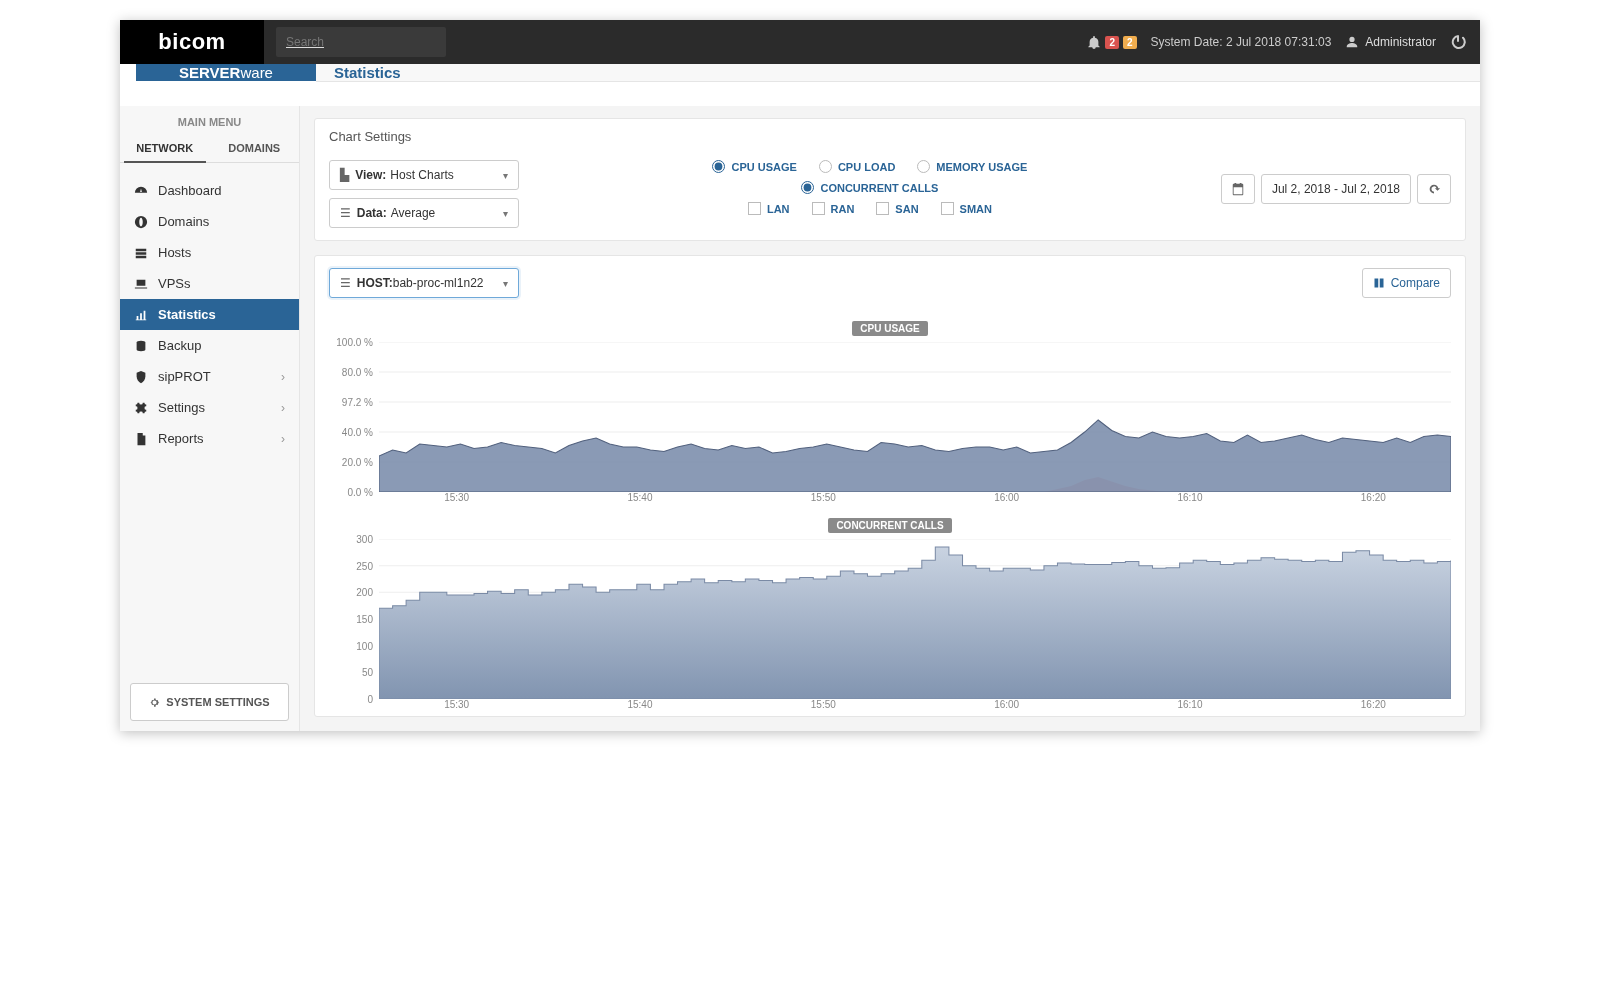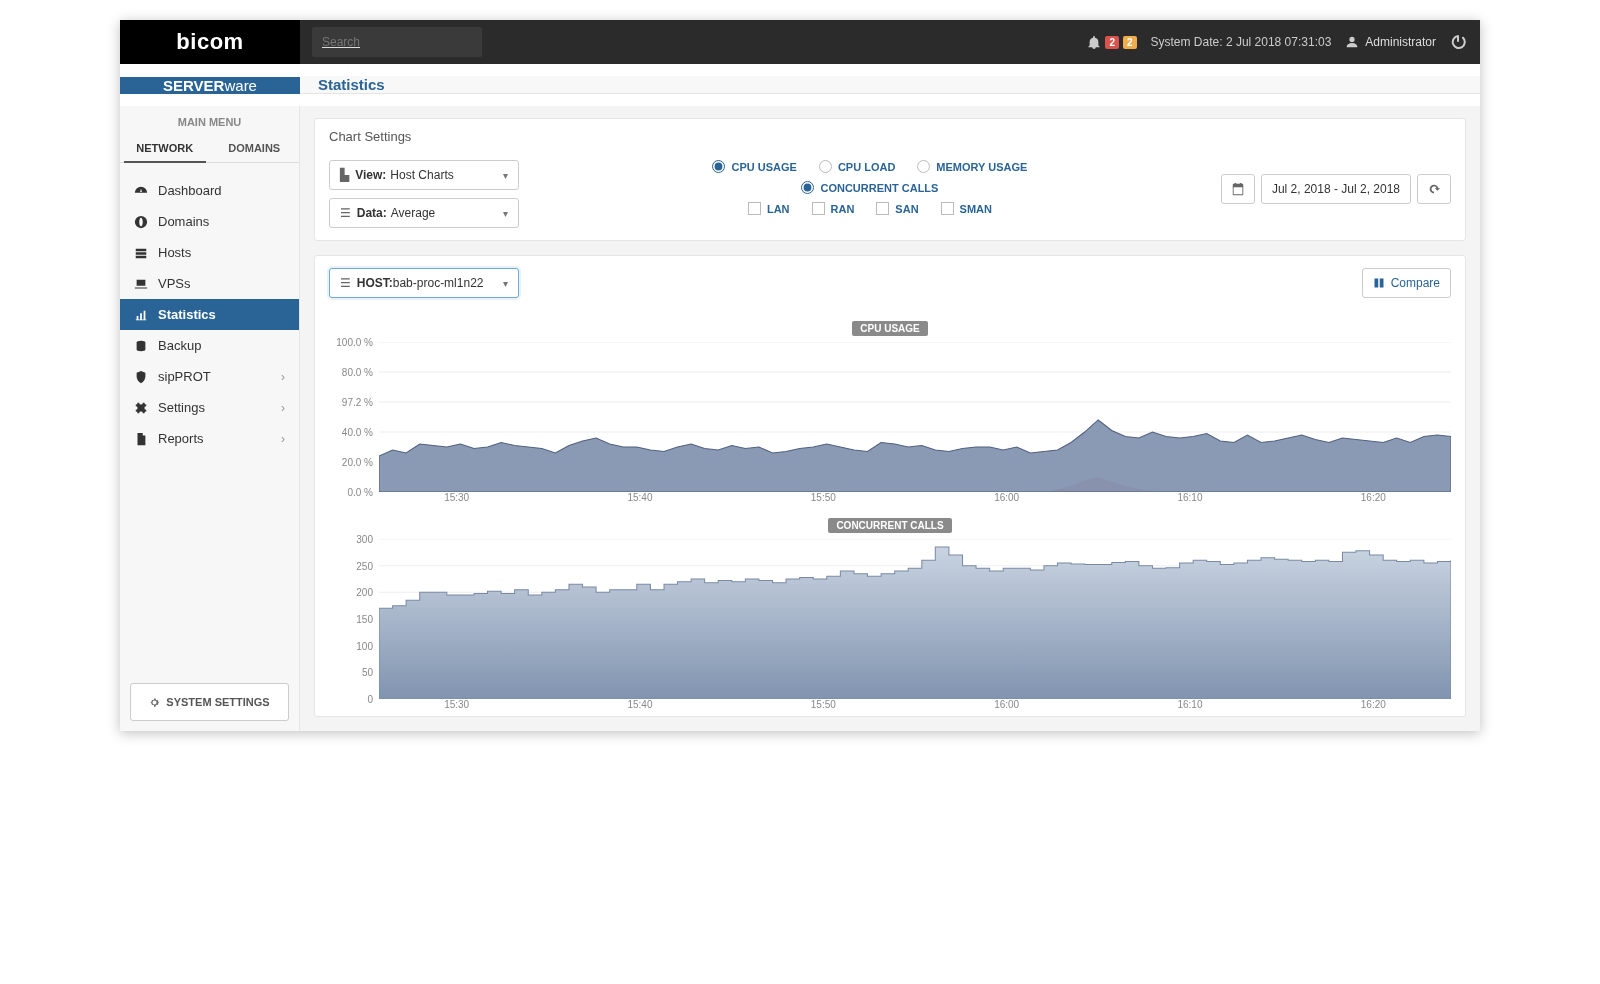--- a/index.html
+++ b/index.html
@@ -1,36 +1,36 @@
 <!DOCTYPE html>
 <html><head>
 <meta charset="utf-8">
 <style>
   * { box-sizing: border-box; margin: 0; padding: 0; }
   body { font-family: -apple-system, BlinkMacSystemFont, "Segoe UI", Arial, sans-serif; font-size: 13px; color: #333; background: #fff; }
   .app { width: 1360px; margin: 20px auto; box-shadow: 0 2px 12px rgba(0,0,0,0.25); background: #fff; }
 
   
   .topbar { height: 44px; background: #2b2b2b; display: flex; align-items: center; color: #ddd; }
-  .logo-cell { width: 180px; height: 44px; background: #000; display: flex; align-items: center; justify-content: center; color: #fff; font-weight: 700; font-size: 22px; letter-spacing: 0.5px; }
+  .logo-cell { width: 144px; height: 44px; background: #000; display: flex; align-items: center; justify-content: center; color: #fff; font-weight: 700; font-size: 22px; letter-spacing: 0.5px; }
   .search-box { margin-left: 12px; height: 30px; width: 170px; background: #3a3a3a; border-radius: 2px; display: flex; align-items: center; padding: 0 10px; color: #aaa; }
   .search-box input { flex: 1; background: transparent; border: none; color: #ddd; font-size: 12px; outline: none; text-decoration: underline; }
   .search-box svg { width: 14px; height: 14px; fill: #aaa; }
   .topbar-spacer { flex: 1; }
   .topbar-right { display: flex; align-items: center; gap: 14px; padding-right: 14px; font-size: 12px; }
   .bell-wrap { display: flex; align-items: center; gap: 4px; position: relative; }
   .badge { font-size: 10px; font-weight: 700; color: #fff; padding: 1px 4px; border-radius: 2px; }
   .badge.red { background: #d9534f; }
   .badge.orange { background: #f0ad4e; }
   .sysdate { color: #ccc; }
   .user-wrap { display: flex; align-items: center; gap: 6px; color: #ddd; }
   .power { width: 16px; height: 16px; }
 
   
-  .bar2 { height: 42px; display: flex; align-items: center; }
+  .bar2 { height: 42px; display: flex; align-items: flex-start; padding-left: 16px; }
   .bar2-brand { width: 180px; background: #2a6496; color: #fff; display: flex; align-items: center; justify-content: center; font-weight: 700; font-size: 15px; }
   .bar2-brand .ware { font-weight: 400; }
   .bar2-title { flex: 1; background: #f8f8f8; border-bottom: 1px solid #e5e5e5; display: flex; align-items: center; padding-left: 18px; color: #2a6496; font-weight: 700; font-size: 15px; }
 
   
   .layout { display: flex; }
   .sidebar { width: 180px; background: #f7f7f7; border-right: 1px solid #e5e5e5; display: flex; flex-direction: column; min-height: 620px; }
   .content { flex: 1; background: #f4f4f4; padding: 12px 14px 0 14px; }
 
   

